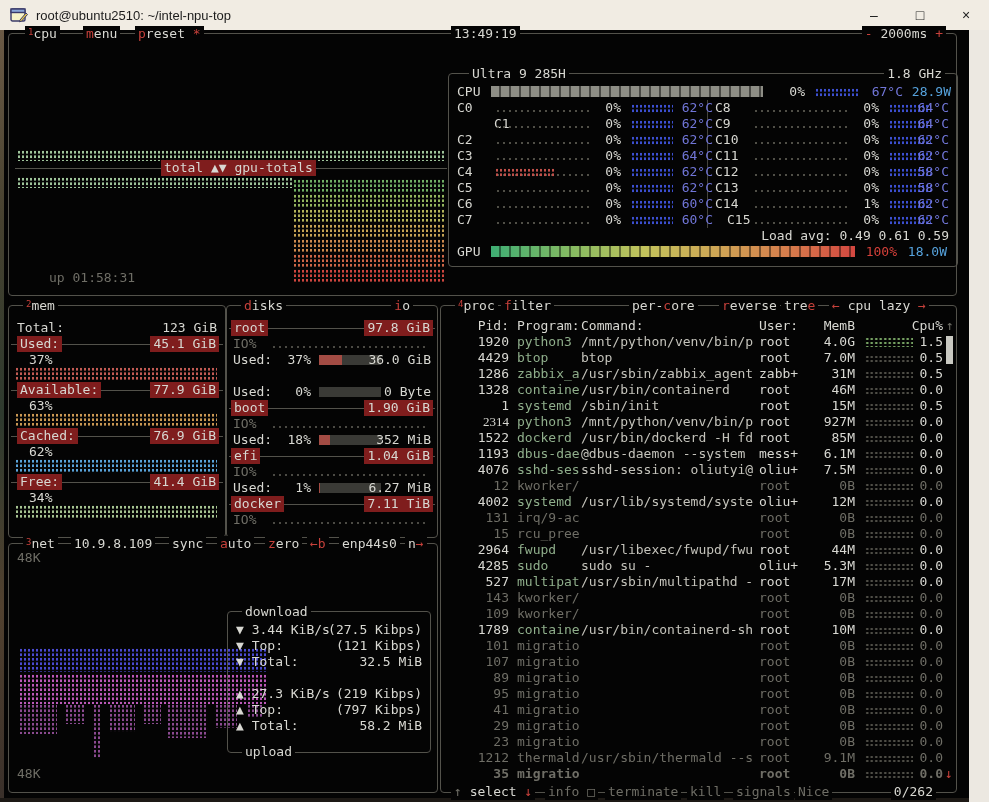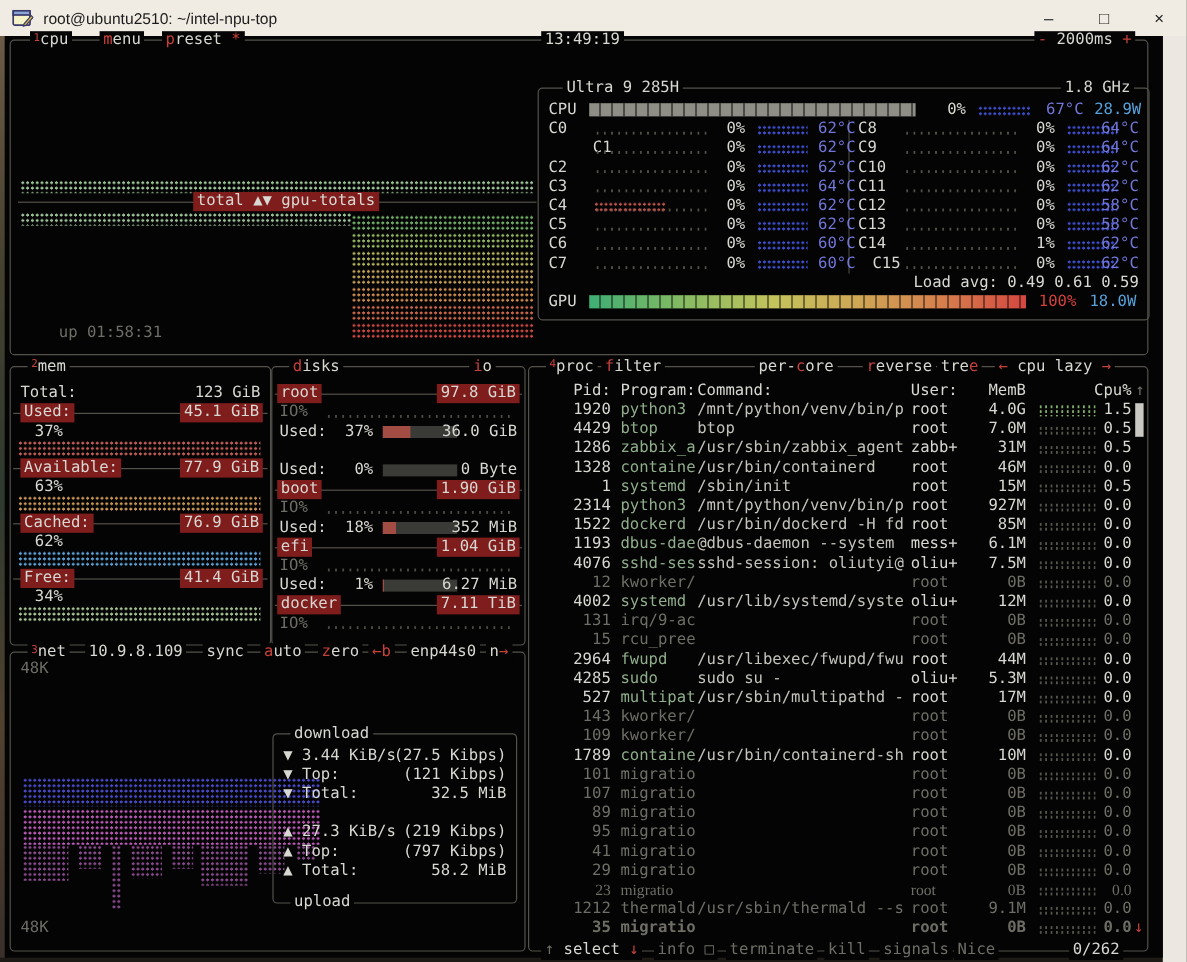--- a/index.html
+++ b/index.html
@@ -452,21 +452,21 @@
         <div class="prow" style="top: 92px;">
           <span class="t ta-r" style="left: 8px; width: 60px;">1</span>
           <span class="t green" style="left: 76px;">systemd</span>
           <span class="t cmd" style="left: 140px; width: 176px; overflow: hidden;">/sbin/init</span>
           <span class="t" style="left: 318px; width: 48px;">root</span>
           <span class="t ta-r" style="left: 370px; width: 44px;">15M</span>
           <div class="pgraph" style="left: 424px; width: 48px; top: 5px;"></div>
           <span class="t ta-r" style="left: 452px; width: 50px;">0.5</span>
         </div>
         <div class="prow" style="top: 108px;">
-          <span class="t ta-r" style="left: 8px; width: 60px;">2314</span>
+          <span class="t ta-r" style="left: 8px; width: 60px; font-family: Liberation Serif, serif;">2314</span>
           <span class="t green" style="left: 76px;">python3</span>
           <span class="t cmd" style="left: 140px; width: 176px; overflow: hidden;">/mnt/python/venv/bin/p</span>
           <span class="t" style="left: 318px; width: 48px;">root</span>
           <span class="t ta-r" style="left: 370px; width: 44px;">927M</span>
           <div class="pgraph" style="left: 424px; width: 48px; top: 5px;"></div>
           <span class="t ta-r" style="left: 452px; width: 50px;">0.0</span>
         </div>
         <div class="prow" style="top: 124px;">
           <span class="t ta-r" style="left: 8px; width: 60px;">1522</span>
           <span class="t green" style="left: 76px;">dockerd</span>
@@ -631,21 +631,21 @@
         </div>
         <div class="prow" style="top: 412px;">
           <span class="t ta-r dim" style="left: 8px; width: 60px;">29</span>
           <span class="t dim" style="left: 76px;">migratio</span>
           <span class="t dim" style="left: 140px; width: 176px; overflow: hidden;"></span>
           <span class="t  dim" style="left: 318px; width: 48px;">root</span>
           <span class="t ta-r dim" style="left: 370px; width: 44px;">0B</span>
           <div class="pgraph" style="left: 424px; width: 48px; top: 5px;"></div>
           <span class="t ta-r dim" style="left: 452px; width: 50px;">0.0</span>
         </div>
-        <div class="prow" style="top: 428px; font-family: Liberation Serif, serif;">
+        <div class="prow" style="top: 428px;">
           <span class="t ta-r dim" style="left: 8px; width: 60px;">23</span>
           <span class="t dim" style="left: 76px;">migratio</span>
           <span class="t dim" style="left: 140px; width: 176px; overflow: hidden;"></span>
           <span class="t  dim" style="left: 318px; width: 48px;">root</span>
           <span class="t ta-r dim" style="left: 370px; width: 44px;">0B</span>
           <div class="pgraph" style="left: 424px; width: 48px; top: 5px;"></div>
           <span class="t ta-r dim" style="left: 452px; width: 50px;">0.0</span>
         </div>
         <div class="prow" style="top: 444px;">
           <span class="t ta-r dim" style="left: 8px; width: 60px;">1212</span>

